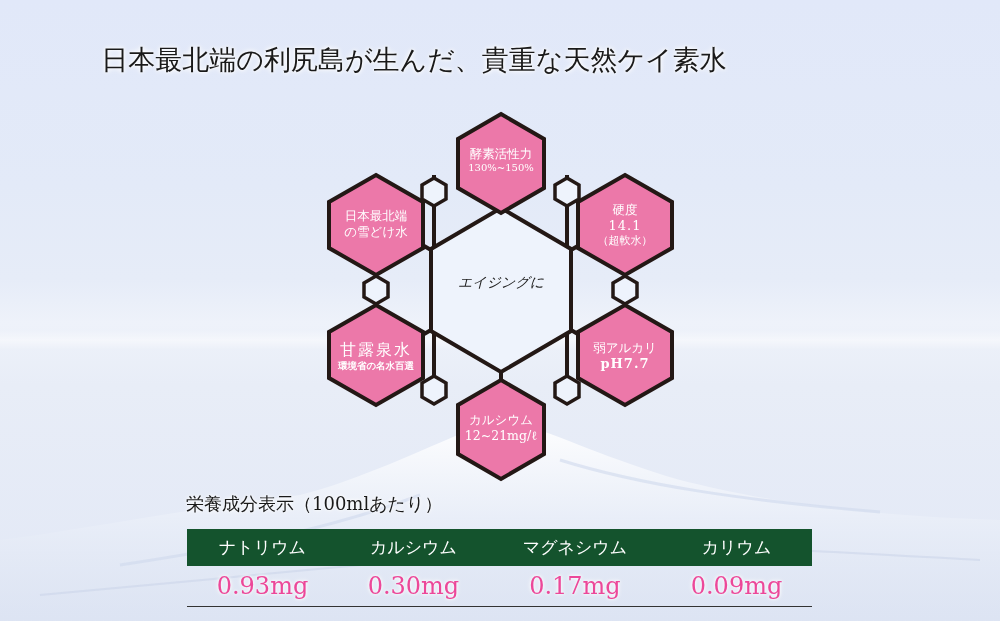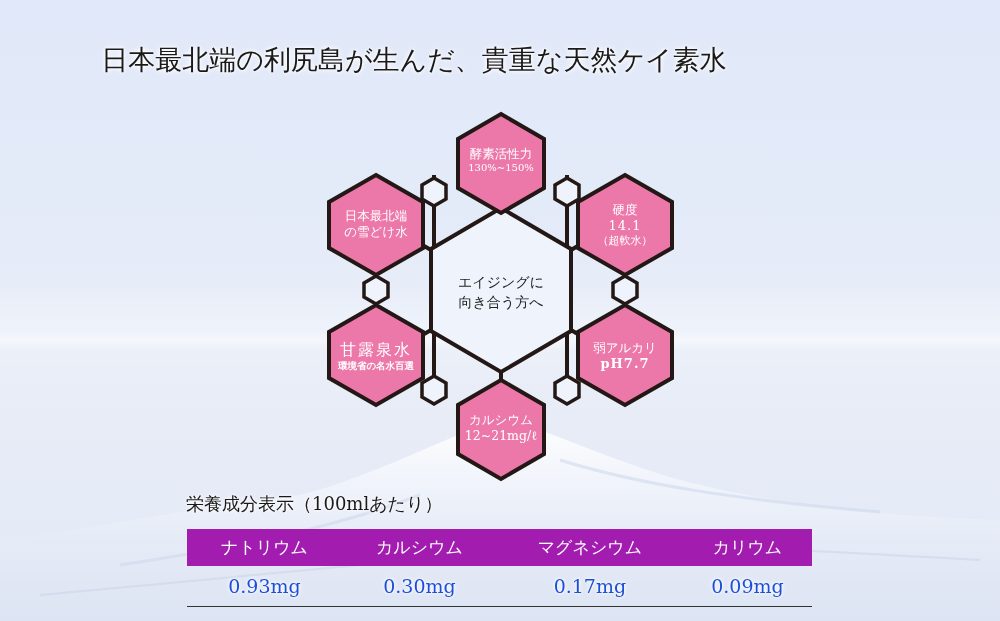--- a/index.html
+++ b/index.html
@@ -37,26 +37,26 @@
     position: absolute; left: 186px; top: 492px;
     font-family: "DejaVu Sans", "Liberation Sans", sans-serif;
     font-size: 18px; color: #1a1a1a;
     text-shadow: 0 0 5px #fff, 0 0 3px #fff;
   }
   .section-title .paren { font-family: "DejaVu Serif", "Liberation Serif", serif; }
   .nutri-table {
     position: absolute; left: 187px; top: 529px; width: 625px; border-collapse: collapse;
   }
   .nutri-table th {
-    background: #a21caf; color: #fff; height: 37px; padding: 0; font-weight: normal;
+    background: #14532d; color: #fff; height: 37px; padding: 0; font-weight: normal;
     font-family: "DejaVu Sans", "Liberation Sans", sans-serif; font-size: 17px;
   }
   .nutri-table td {
-    height: 40px; padding: 0; text-align: center; color: #1d4ed8;
-    font-family: "DejaVu Serif", "Liberation Serif", serif; font-size: 19px;
+    height: 40px; padding: 0; text-align: center; color: #ec4899;
+    font-family: "DejaVu Serif", "Liberation Serif", serif; font-size: 24px;
     border-bottom: 1px solid #333;
     text-shadow: 0 0 5px #fff, 0 0 3px #fff;
   }
 </style>
 </head>
 <body>
 
 <div class="bg-horizon"></div>
 <svg class="bg-mountain" viewBox="0 0 1000 221" preserveAspectRatio="none">
   <defs>
@@ -131,22 +131,21 @@
 <div class="hex-label" style="left:326px; top:340px; width:100px;">
   <span class="l1" style="font-size:16px; letter-spacing:2px;">甘露泉水</span>
   <span class="l3" style="font-size:9.5px; font-weight:bold;">環境省の名水百選</span>
 </div>
 <div class="hex-label" style="left:326px; top:208px; width:100px;">
   <span class="l1">日本最北端</span>
   <span class="l1">の雪どけ水</span>
 </div>
 
 <div class="center-label">
-  <span style="display:block;">エイジングに</span>
-  <span style="display:block;">向き合う方へ</span>
+  <span style="display:block;font-style:italic;">エイジングに</span>
 </div>
 
 <div class="section-title">
   <span>栄養成分表示</span><span class="paren">（100mlあたり）</span>
 </div>
 
 <table class="nutri-table">
   <thead>
     <tr>
       <th>ナトリウム</th>

